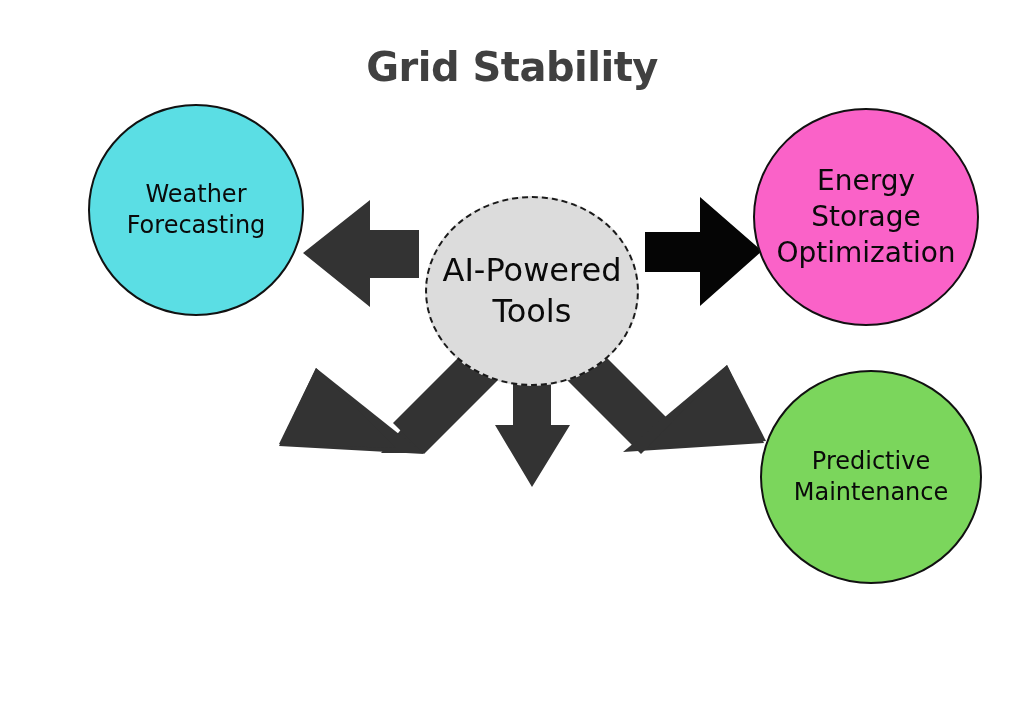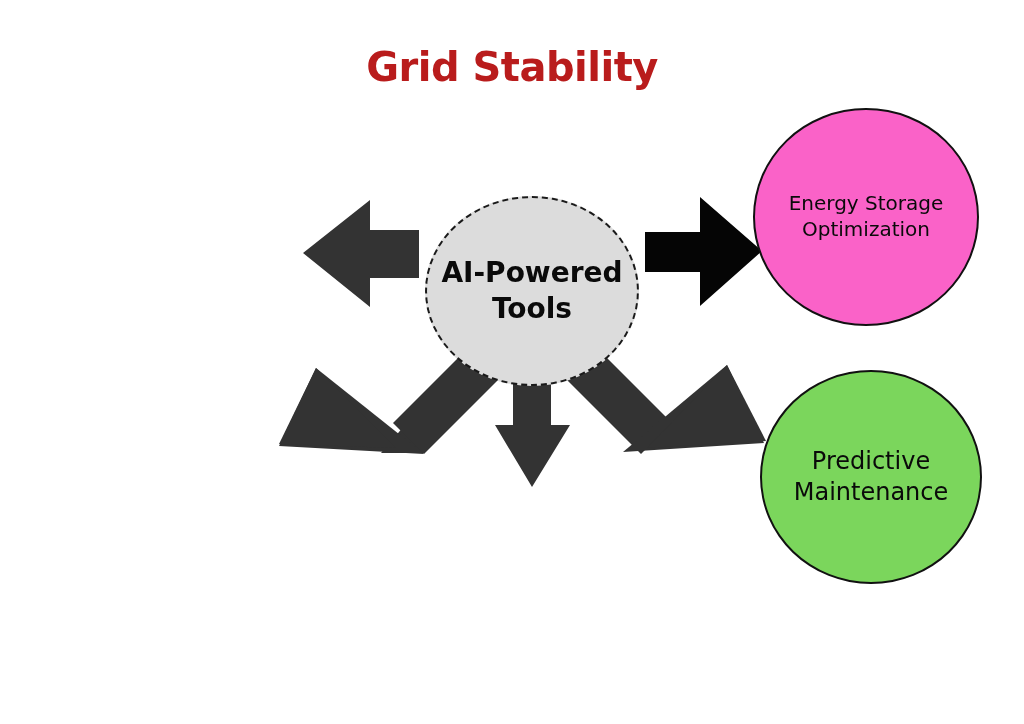--- a/index.html
+++ b/index.html
@@ -20,21 +20,21 @@
     background: #ffffff;
   }
   #diagram-title {
     position: absolute;
     left: 0;
     top: 44px;
     width: 1024px;
     text-align: center;
     font-size: 40px;
     font-weight: bold;
-    color: #b91c1c;
+    color: #404040;
     letter-spacing: -0.5px;
     font-family: "DejaVu Sans", "Liberation Sans", sans-serif;
   }
   .node {
     position: absolute;
     display: flex;
     align-items: center;
     justify-content: center;
     border-radius: 50%;
     border: 2px solid #111111;
@@ -44,38 +44,38 @@
     line-height: 1.28;
   }
   .node .node-label {
     display: block;
     padding: 0 6px;
     white-space: pre-line;
   }
   #node-center {
     background: #dcdcdc;
     border: 2px dashed #1a1a1a;
-    font-weight: bold;
-    font-size: 28px;
+    font-weight: normal;
+    font-size: 32px;
     left: 425px;
     top: 196px;
     width: 214px;
     height: 190px;
   }
   #node-weather {
     background: #5BDEE4;
     font-size: 24px;
     left: 88px;
     top: 104px;
     width: 216px;
     height: 212px;
   }
   #node-energy {
     background: #FA62C8;
-    font-size: 20px;
+    font-size: 28px;
     left: 753px;
     top: 108px;
     width: 226px;
     height: 218px;
   }
   #node-load {
     background: #CC6AE8;
     font-size: 24px;
     left: 78px;
     top: 414px;
@@ -141,20 +141,24 @@
     </g>
 
     <g>
       <polygon fill="#333333" points="596,347 565,378 641,454 672,423"></polygon>
       <polygon fill="#333333" points="727,365 623,452 764,443"></polygon>
       <polygon fill="#333333" points="727,365 647,448 766,441"></polygon>
     </g>
 
   </svg>
 
+  <div class="node" id="node-weather">
+    <span class="node-label">Weather
+Forecasting</span>
+  </div>
 
   <div class="node" id="node-energy">
     <span class="node-label">Energy Storage
 Optimization</span>
   </div>
 
 
 
   <div class="node" id="node-predictive">
     <span class="node-label">Predictive

